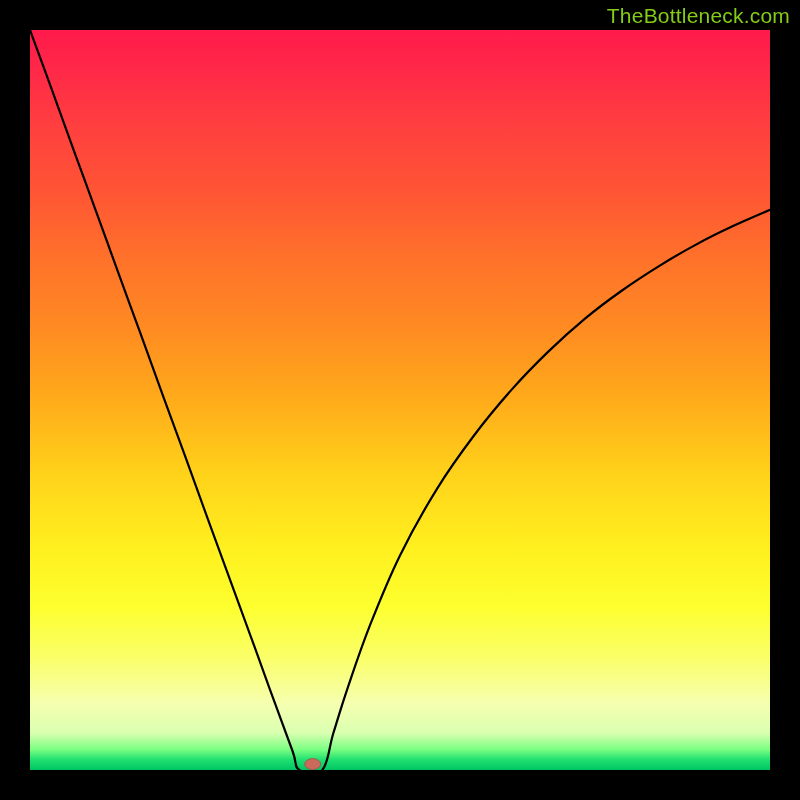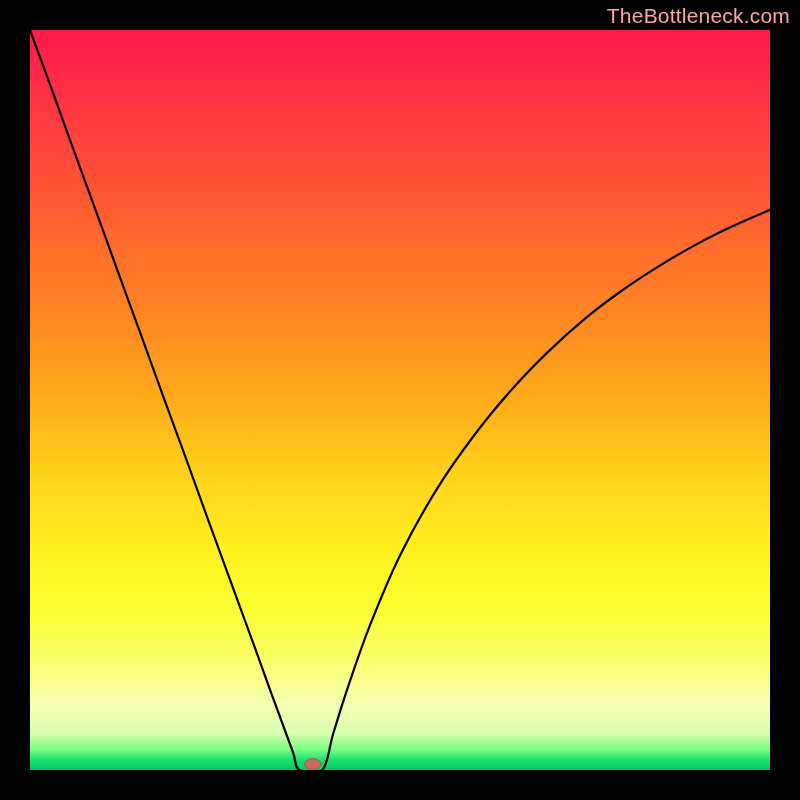--- a/index.html
+++ b/index.html
@@ -58,21 +58,21 @@
   }
   .marker {
     fill: #c96a5d;
     stroke: #a05048;
     stroke-width: 0.8;
   }
   .watermark {
     position: absolute;
     top: 4px;
     right: 10px;
-    color: #fca5a5;
+    color: #84cc16;
     font-size: 21px;
     font-weight: 500;
     letter-spacing: 0.2px;
   }
 </style>
 </head>
 <body>
 
 <div class="frame">
   <div class="plot">

